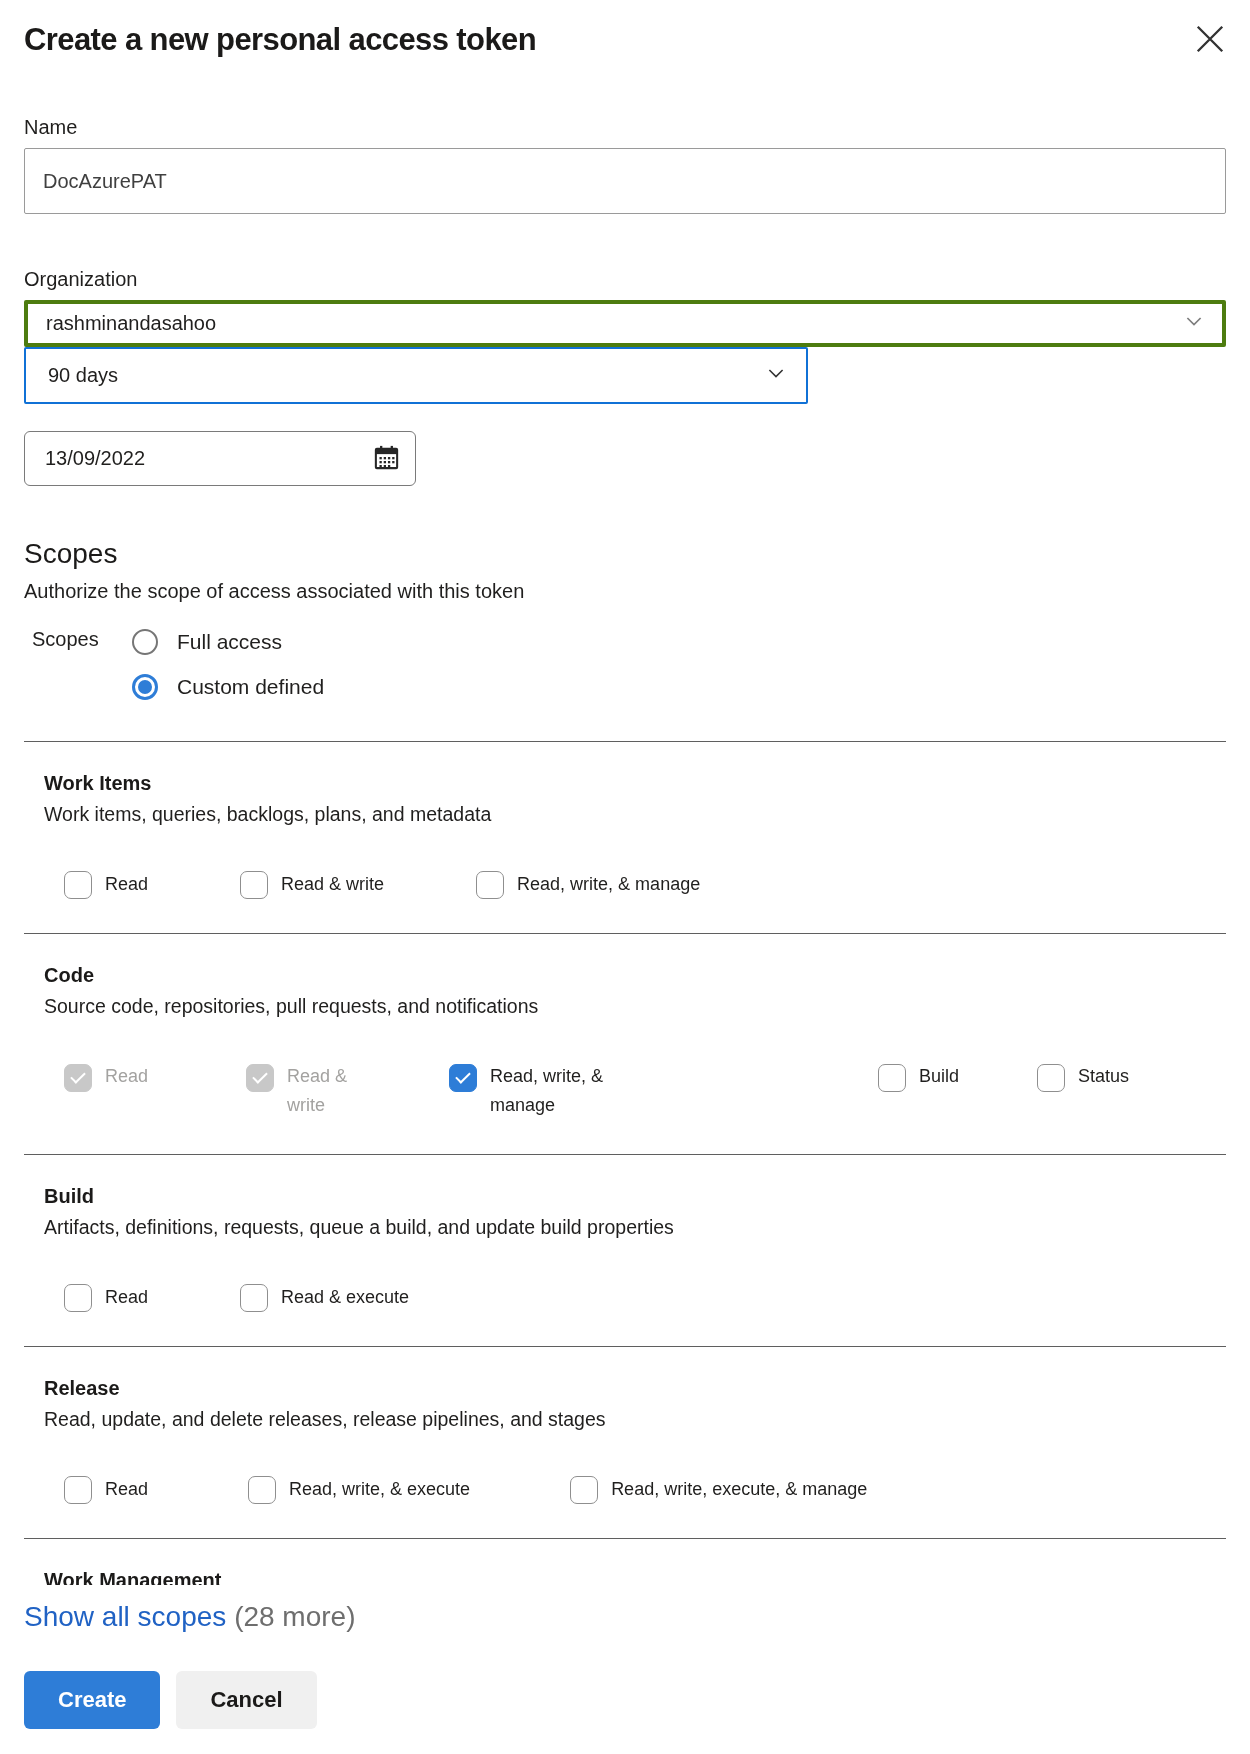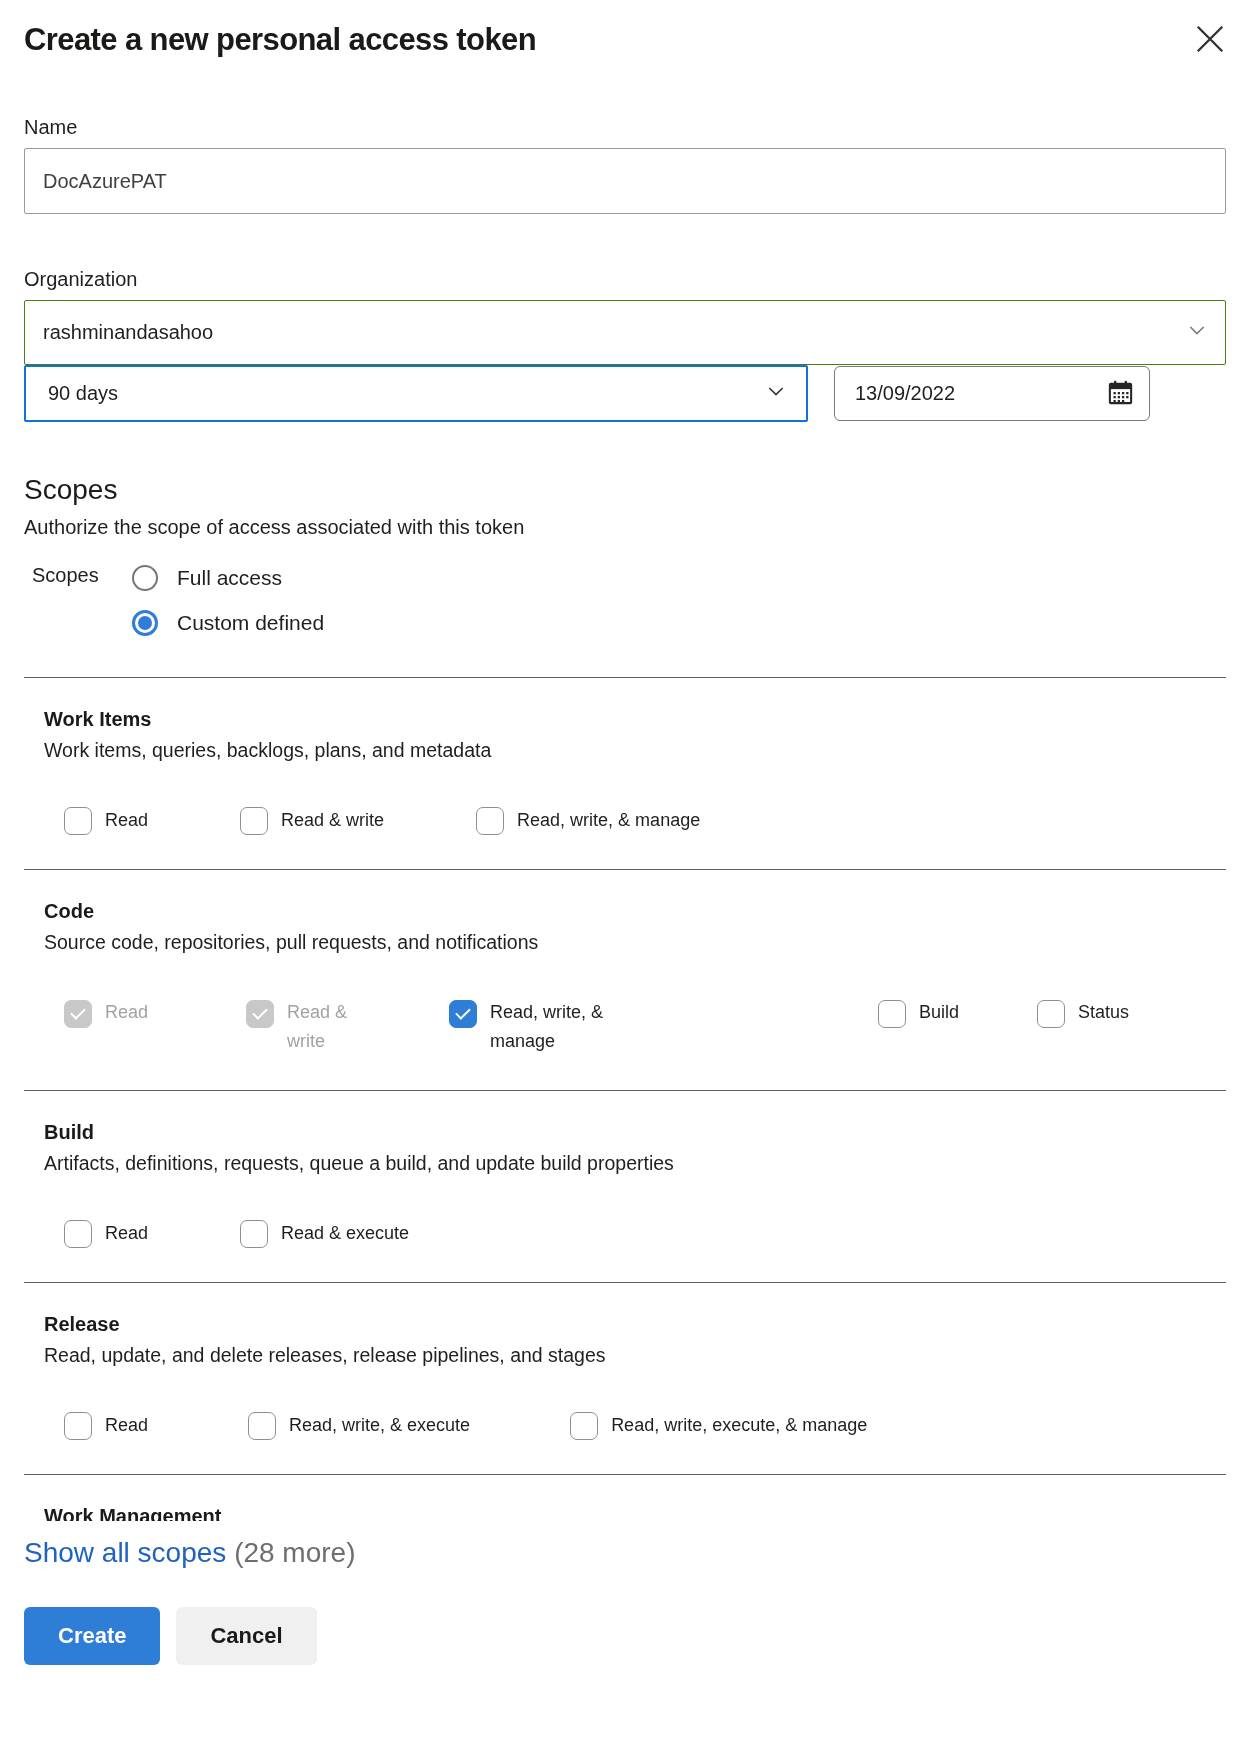--- a/index.html
+++ b/index.html
@@ -17,32 +17,32 @@
   .close-btn { width:44px; height:44px; border:none; background:transparent; cursor:pointer;
                display:flex; align-items:center; justify-content:center; margin-right:-6px; }
 
   
   .field-label { font-size:20px; margin-top:54px; margin-bottom:9px; color:#201f1e; }
   .text-input {
     width:1202px; height:66px; border:1px solid #9a9a9a; border-radius:2px;
     font-family:Liberation Sans, sans-serif; font-size:20px; color:#404040; padding:0 18px; background:#fff;
   }
   .select-box {
-    width:1202px; height:65px; border:1px solid #4d7c0f; border-radius:2px; background:#fff;
+    width:1202px; height:47px; border:4px solid #4d7c0f; border-radius:2px; background:#fff;
     display:flex; align-items:center; justify-content:space-between; padding:0 16px 0 18px;
     font-size:20px; cursor:pointer;
   }
-  .exp-row { display:flex; align-items:flex-start; gap:26px; }
+  .exp-row { display:flex; align-items:flex-start; gap:26px;flex-direction:column; }
   .exp-select {
     width:784px; height:57px; border:2px solid #1071d6; border-radius:2px; background:#fff;
     display:flex; align-items:center; justify-content:space-between; padding:0 18px 0 22px;
     font-size:20px; cursor:pointer;
   }
   .date-box {
-    width:316px; height:55px; border:1px solid #7a7a7a; border-radius:6px; background:#fff;
+    width:392px; height:55px; border:1px solid #7a7a7a; border-radius:6px; background:#fff;
     display:flex; align-items:center; justify-content:space-between; padding:0 14px 0 20px; margin-top:1px;
   }
   .date-input { border:none; outline:none; font-family:inherit; font-size:20px; width:250px; color:#201f1e; }
   .icon-btn { border:none; background:transparent; cursor:pointer; display:flex; align-items:center; }
 
   
   .scopes-h { font-size:28px; margin-top:52px; color:#1b1a19; }
   .scopes-sub { font-size:20px; margin-top:10px; }
   .radio-block { display:flex; margin-top:16px; margin-left:8px; }
   .radio-col-label { font-size:20px; width:100px; padding-top:9px; }

